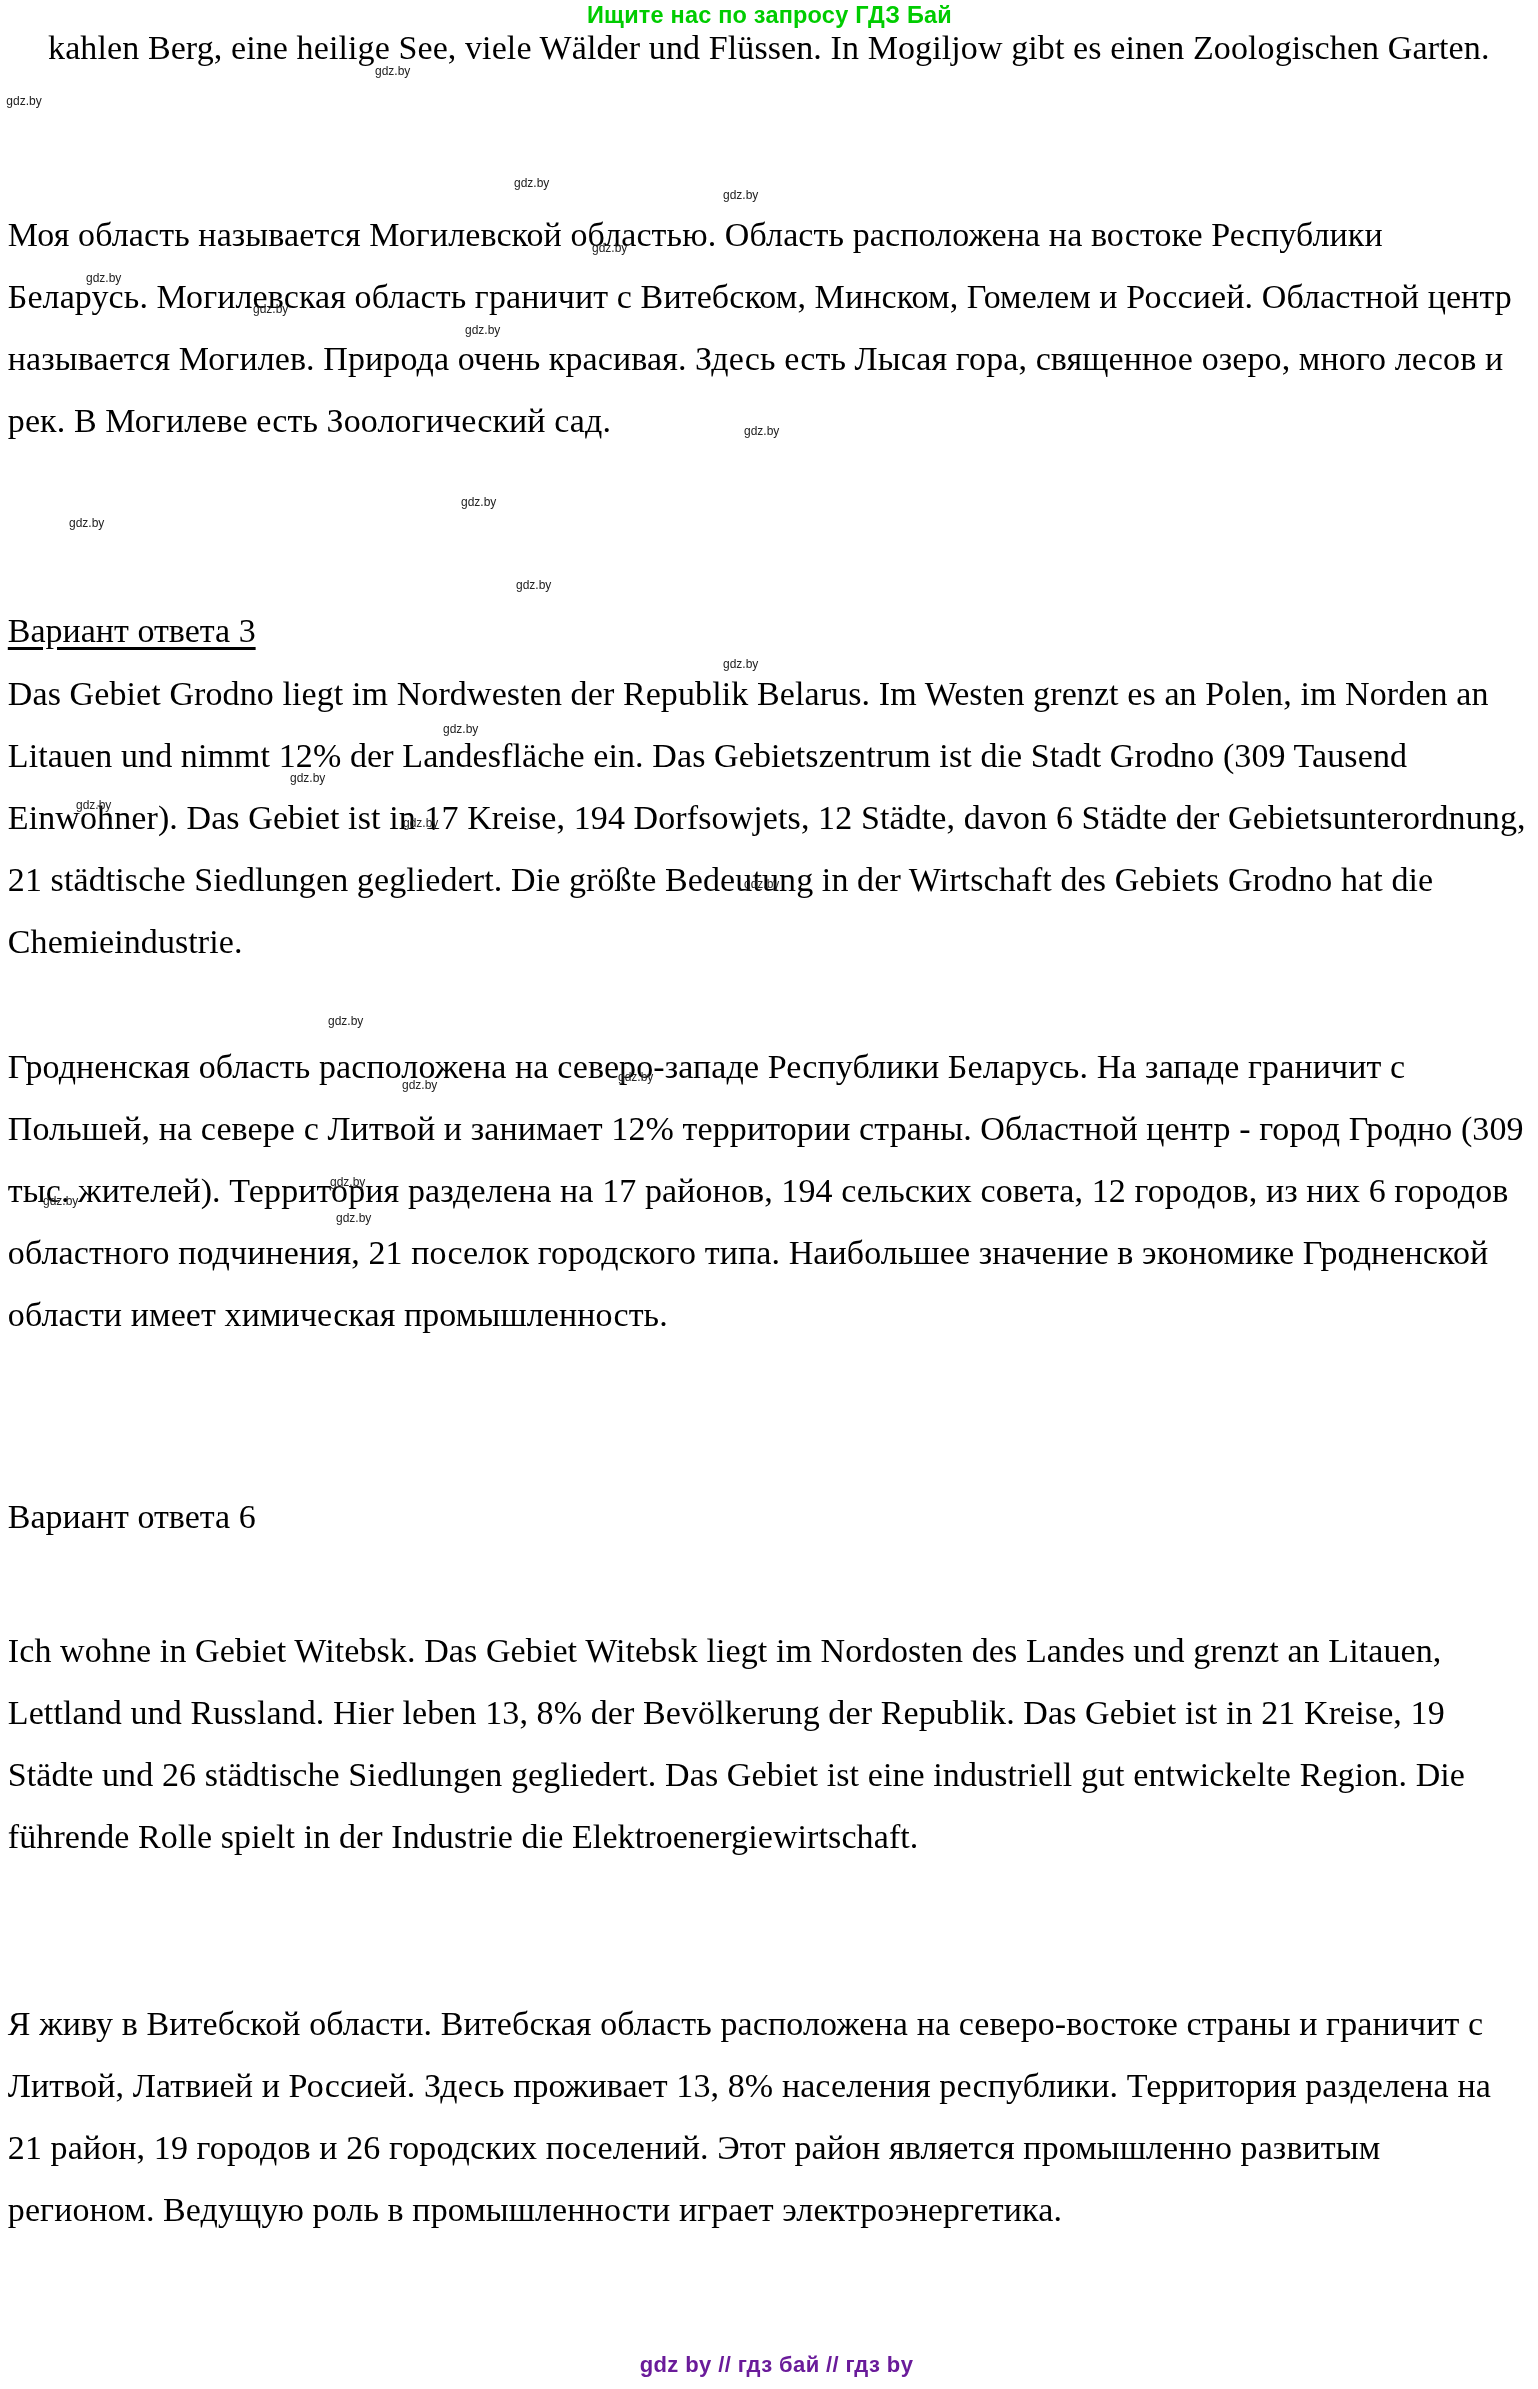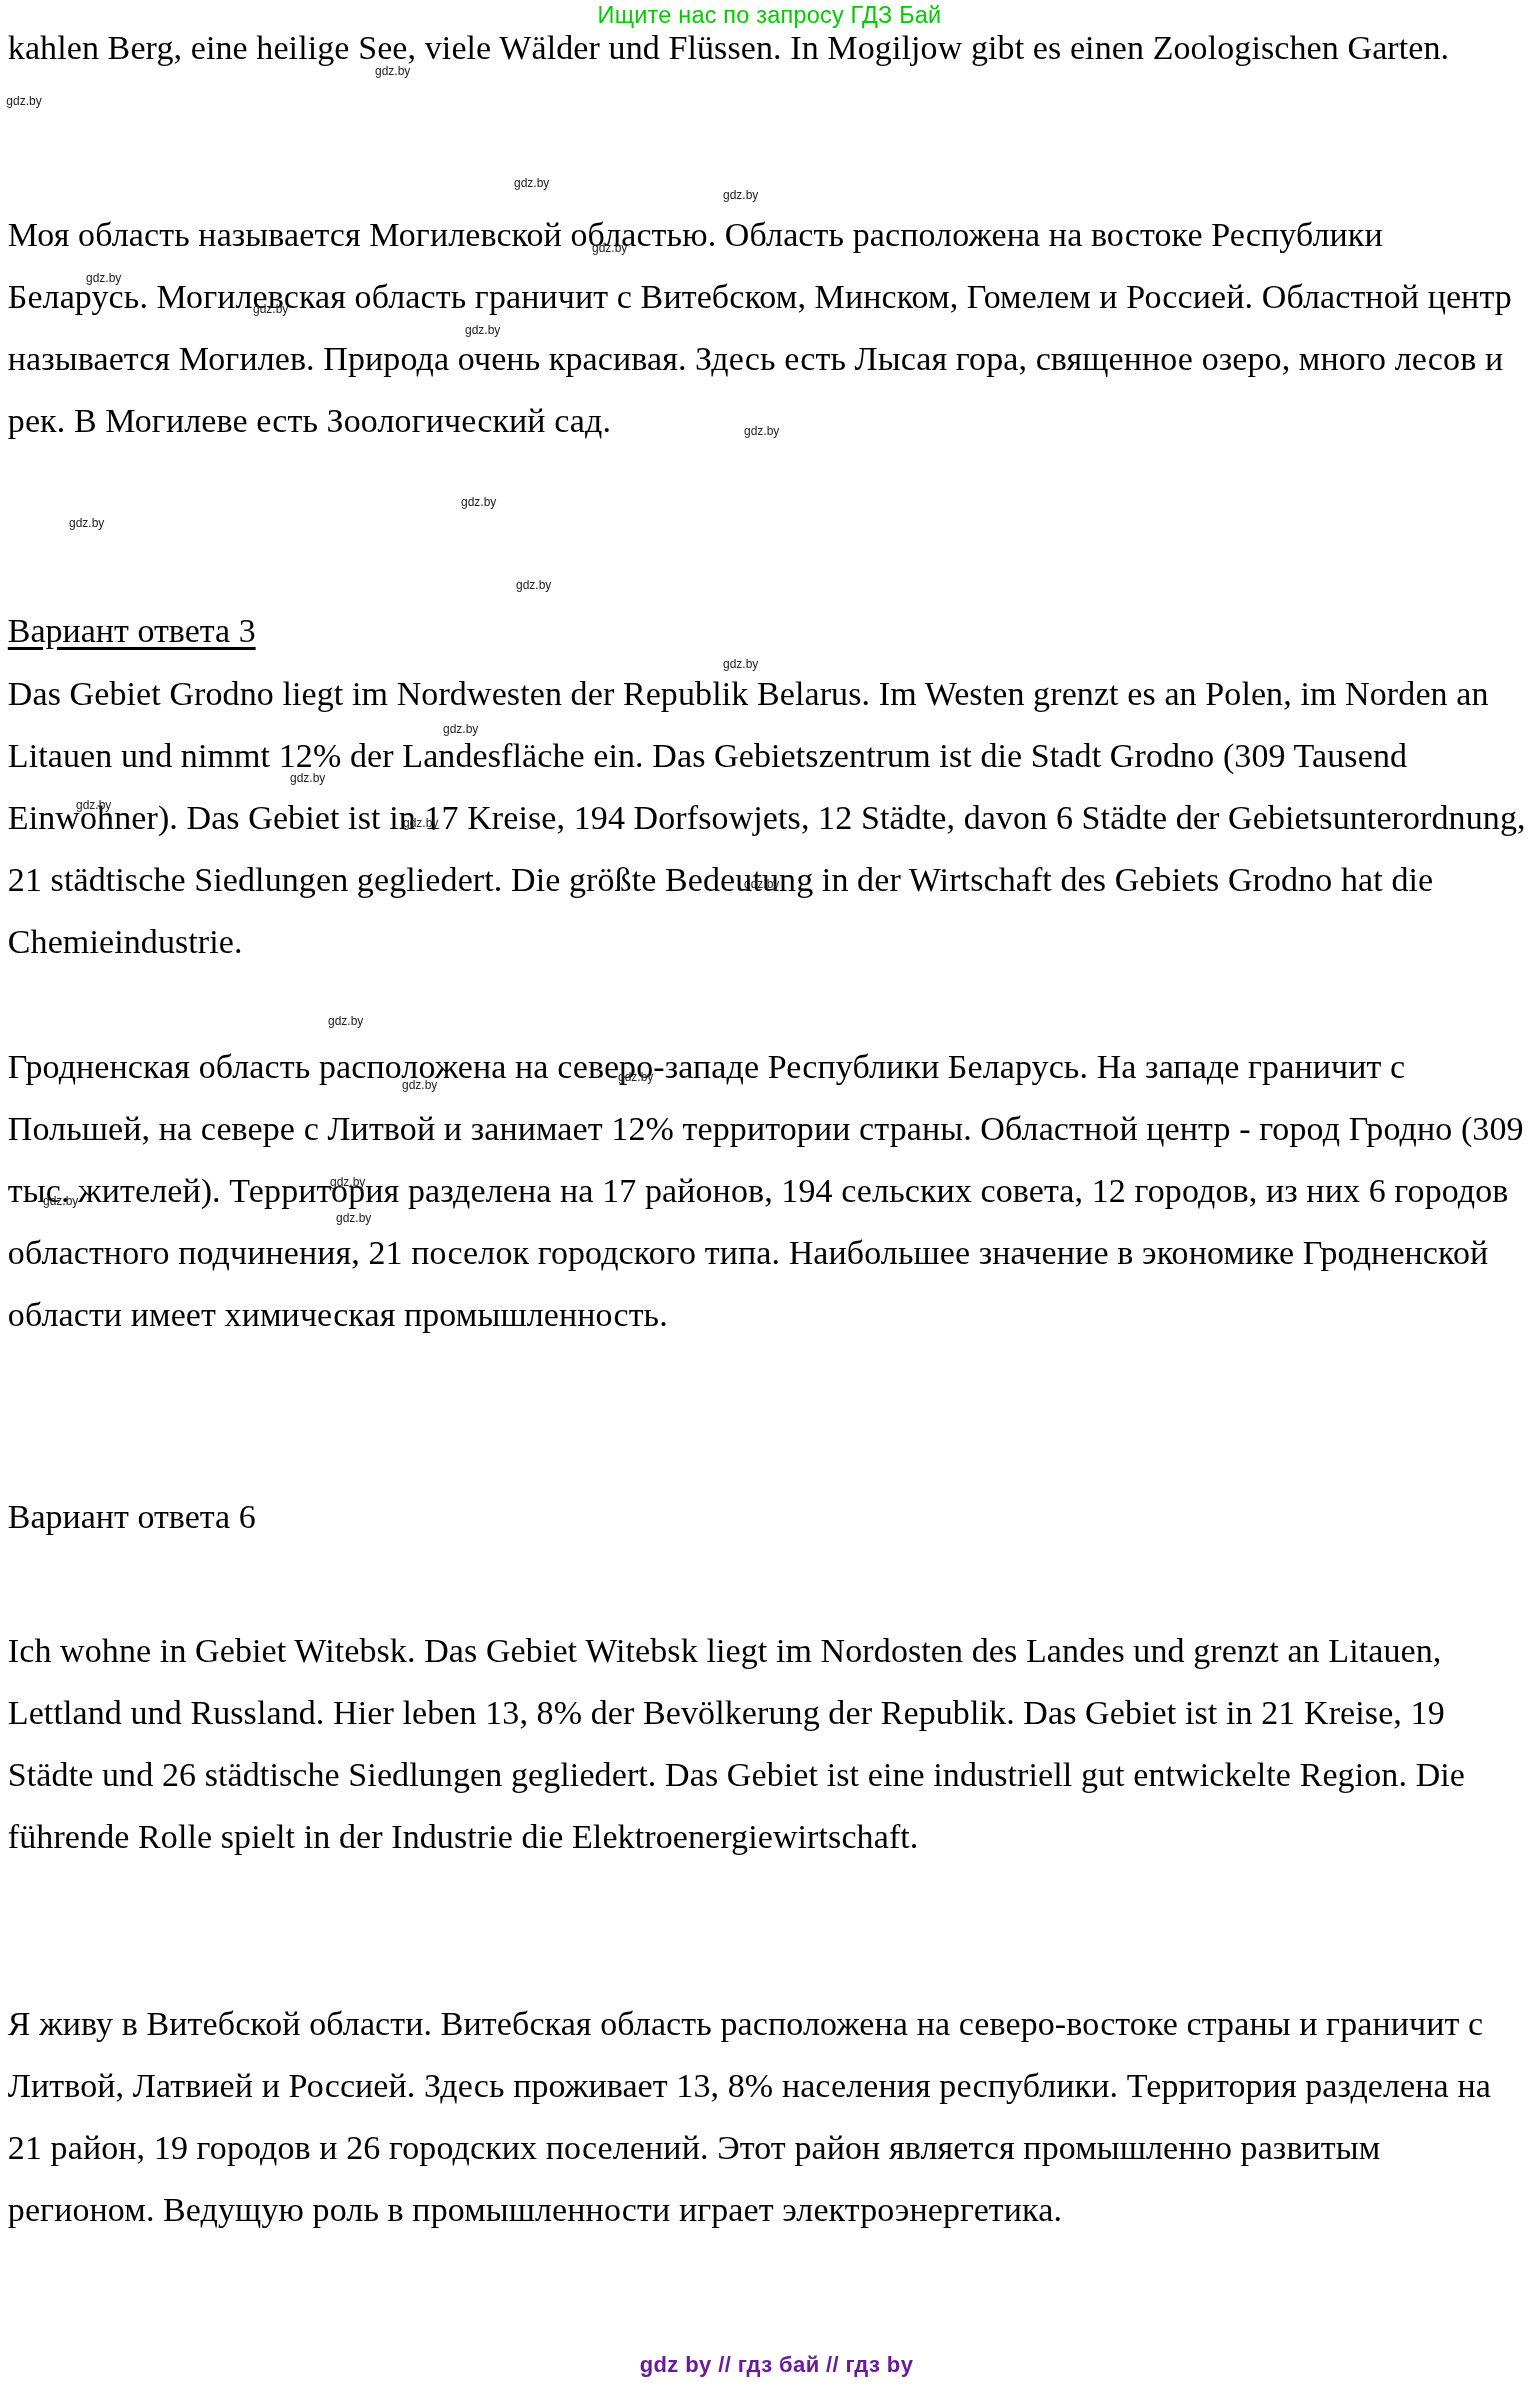--- a/index.html
+++ b/index.html
@@ -24,21 +24,21 @@
 
   
   .promo-banner {
     position: absolute;
     top: 1.6px;
     left: 0;
     width: 1539px;
     text-align: center;
     font-family: "Liberation Sans", "DejaVu Sans", sans-serif;
     font-size: 23.5px;
-    font-weight: normal;
+    font-weight: bold;
     color: #00cc00;
     letter-spacing: 0.2px;
   }
 
   
   .promo-footer {
     position: absolute;
     bottom: 11px;
     left: 0;
     width: 1539px;
@@ -86,21 +86,21 @@
   }
 </style>
 </head>
 <body>
 
 <div class="page">
 
   <div class="promo-banner">Ищите нас по запросу ГДЗ Бай</div>
 
   <div id="content-root">
-      <div class="body-text" style="top: 17.3px; left: 7.8px; width: 1522px;">kahlen Berg, eine heilige See, viele Wälder und Flüssen. In Mogiljow gibt es einen Zoologischen Garten.</div>
+      <div class="body-text" style="top: 17.3px; left: 7.8px; width: 1522px; text-align: center;">kahlen Berg, eine heilige See, viele Wälder und Flüssen. In Mogiljow gibt es einen Zoologischen Garten.</div>
       <div class="body-text" style="top: 204px; left: 7.8px; width: 1522px;">Моя область называется Могилевской областью. Область расположена на востоке Республики Беларусь. Могилевская область граничит с Витебском, Минском, Гомелем и Россией. Областной центр называется Могилев. Природа очень красивая. Здесь есть Лысая гора, священное озеро, много лесов и рек. В Могилеве есть Зоологический сад.</div>
       <div class="heading" style="top: 600px; left: 7.8px; width: 549px;">Вариант ответа 3</div>
       <div class="body-text" style="top: 663px; left: 7.8px; width: 1522px;">Das Gebiet Grodno liegt im Nordwesten der Republik Belarus. Im Westen grenzt es an Polen, im Norden an Litauen und nimmt 12% der Landesfläche ein. Das Gebietszentrum ist die Stadt Grodno (309 Tausend Einwohner). Das Gebiet ist in 17 Kreise, 194 Dorfsowjets, 12 Städte, davon 6 Städte der Gebietsunterordnung, 21 städtische Siedlungen gegliedert. Die größte Bedeutung in der Wirtschaft des Gebiets Grodno hat die Chemieindustrie.</div>
       <div class="body-text" style="top: 1036px; left: 7.8px; width: 1522px;">Гродненская область расположена на северо-западе Республики Беларусь. На западе граничит с Польшей, на севере с Литвой и занимает 12% территории страны. Областной центр - город Гродно (309 тыс. жителей). Территория разделена на 17 районов, 194 сельских совета, 12 городов, из них 6 городов областного подчинения, 21 поселок городского типа. Наибольшее значение в экономике Гродненской области имеет химическая промышленность.</div>
       <div class="heading no-underline" style="top: 1486px; left: 7.8px; width: 549px;">Вариант ответа 6</div>
       <div class="body-text" style="top: 1620px; left: 7.8px; width: 1522px;">Ich wohne in Gebiet Witebsk. Das Gebiet Witebsk liegt im Nordosten des Landes und grenzt an Litauen, Lettland und Russland. Hier leben 13, 8% der Bevölkerung der Republik. Das Gebiet ist in 21 Kreise, 19 Städte und 26 städtische Siedlungen gegliedert. Das Gebiet ist eine industriell gut entwickelte Region. Die führende Rolle spielt in der Industrie die Elektroenergiewirtschaft.</div>
       <div class="body-text" style="top: 1993px; left: 7.8px; width: 1522px;">Я живу в Витебской области. Витебская область расположена на северо-востоке страны и граничит с Литвой, Латвией и Россией. Здесь проживает 13, 8% населения республики. Территория разделена на 21 район, 19 городов и 26 городских поселений. Этот район является промышленно развитым регионом. Ведущую роль в промышленности играет электроэнергетика.</div>
     </div>
 
   <div id="watermark-root">

